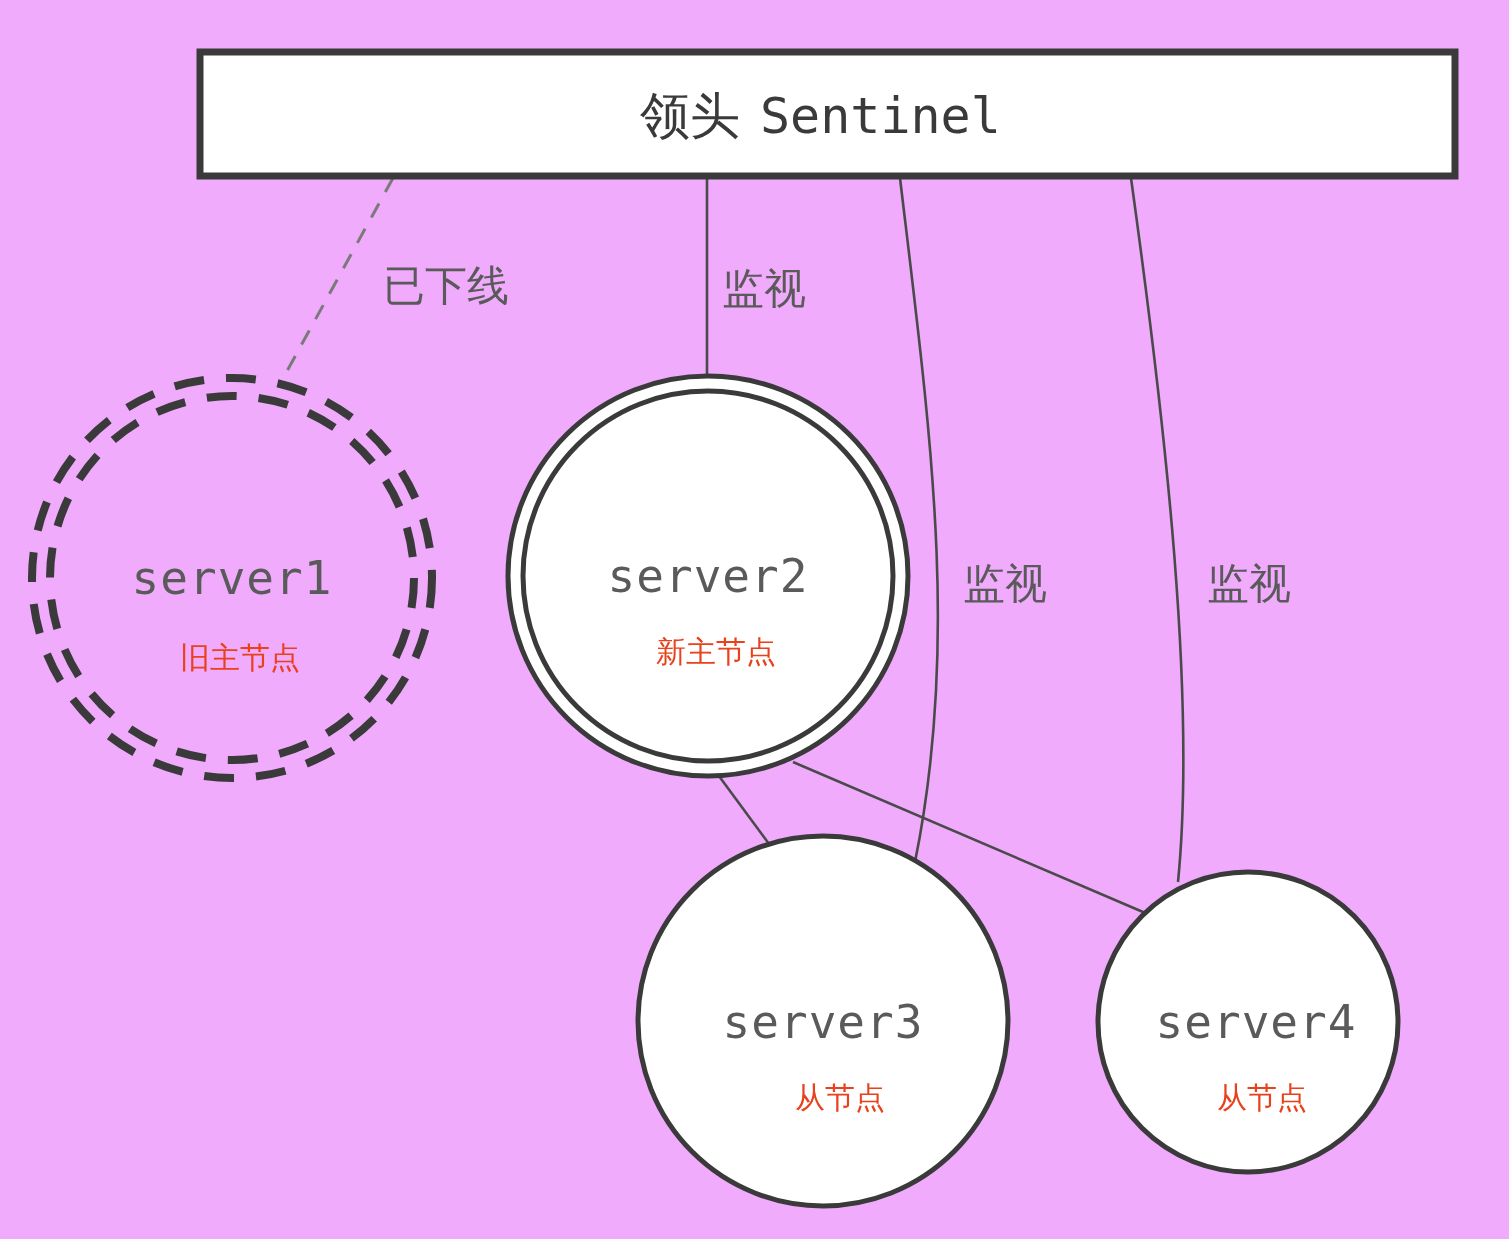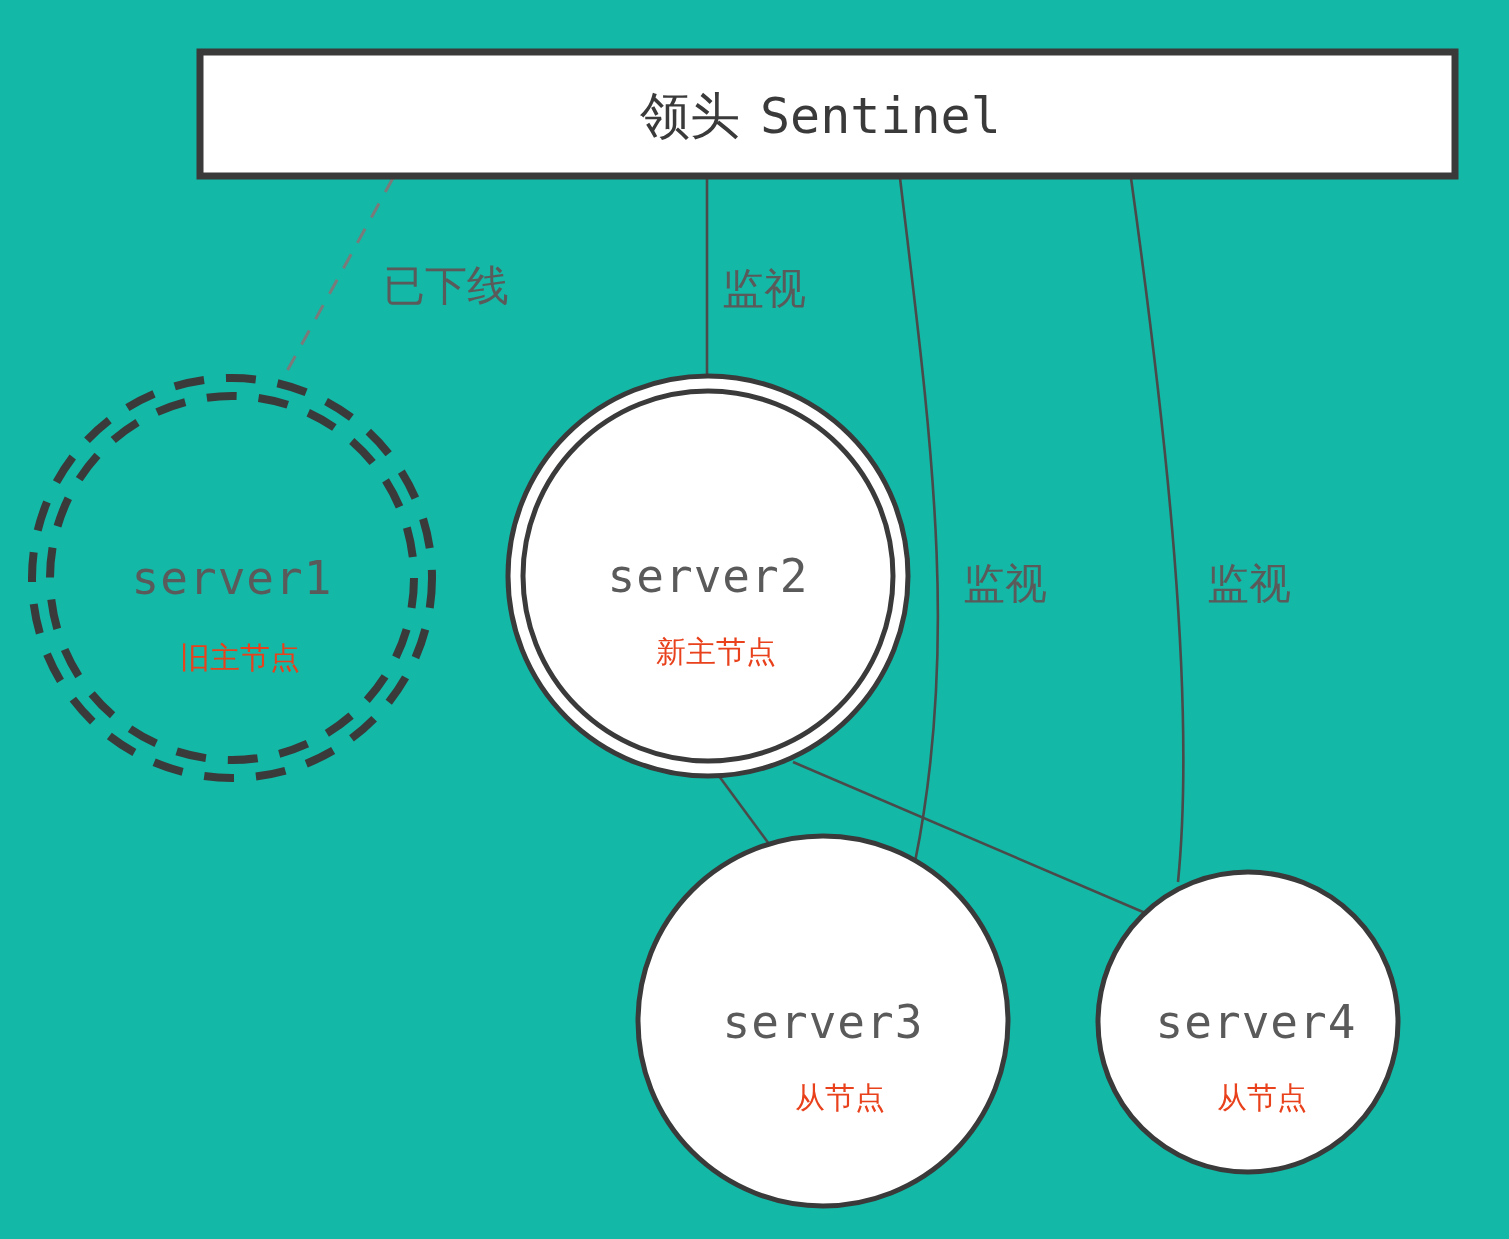--- a/index.html
+++ b/index.html
@@ -8,21 +8,21 @@
     padding: 0;
     background: #ffffff;
   }
   body {
     font-family: "Liberation Sans", sans-serif;
   }
   #diagram-root {
     position: relative;
     width: 1509px;
     height: 1239px;
-    background: #14b8a6;
+    background: #f0abfc;
     overflow: hidden;
   }
   #diagram-svg {
     position: absolute;
     top: 0;
     left: 0;
     width: 1509px;
     height: 1239px;
   }
   .node-label-mono {

